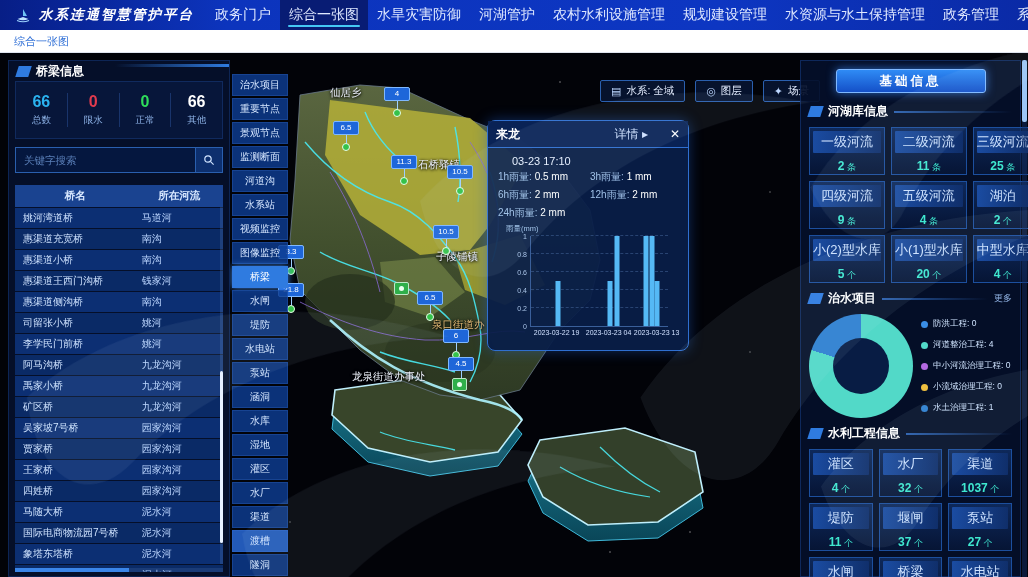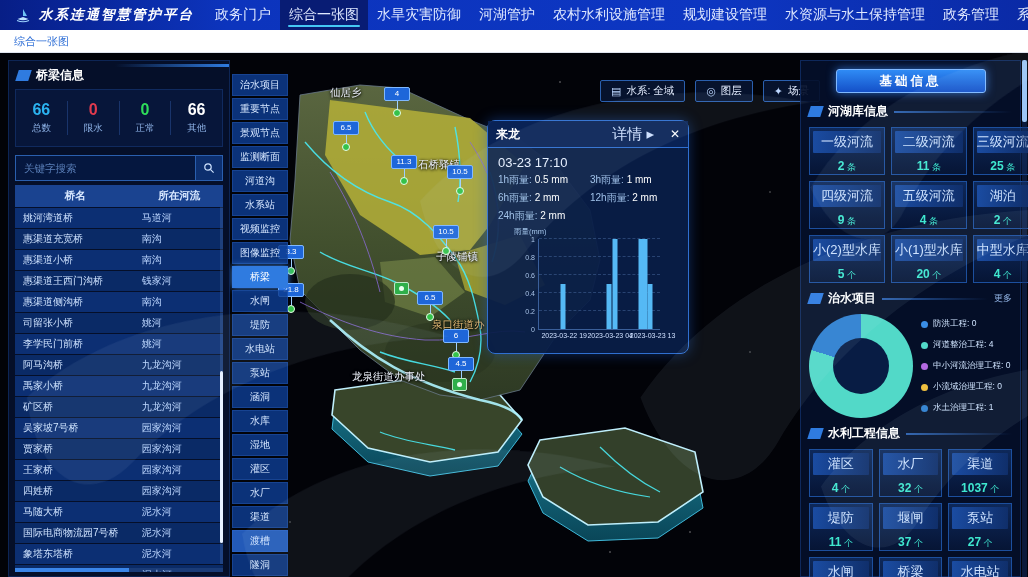--- a/index.html
+++ b/index.html
@@ -32,21 +32,21 @@
   .cam{position:absolute;width:13px;height:11px;background:#2faf4a;border:1px solid #bfe8c8;border-radius:2px;z-index:5;
        display:flex;align-items:center;justify-content:center;cursor:pointer;}
   .cam::after{content:"";width:5px;height:5px;border-radius:50%;background:#eafff0;}
   #mapctrl{position:absolute;left:600px;top:28px;display:flex;gap:10px;z-index:6;}
   .mbtn{display:flex;align-items:center;gap:5px;background:rgba(7,20,50,.88);border:1px solid #2a5fae;border-radius:2px;
         color:#e4edff;font-size:10.5px;padding:3px 10px;cursor:pointer;white-space:nowrap;}
   .mi{font-size:11px;color:#bcd6ff;}
   
   #bridge-panel{position:absolute;left:8px;top:8px;bottom:0;width:222px;background:rgba(5,17,46,.9);
     border:1px solid rgba(30,80,170,.35);z-index:7;box-sizing:border-box;}
-  .phead{height:28px;display:flex;align-items:center;gap:6px;padding:0 8px;position:relative;}
+  .phead{height:20px;display:flex;align-items:center;gap:6px;padding:0 8px;position:relative;}
   .phead::after{content:"";position:absolute;top:3px;right:0;width:52%;height:3px;background:linear-gradient(90deg,transparent,#2f7be0);}
   .pic{width:13px;height:11px;background:#2f7be0;transform:skewX(-18deg);flex:0 0 auto;}
   .ptitle{color:#fff;font-size:12px;font-weight:bold;}
   #stats{height:56px;display:flex;align-items:center;margin:0 6px;background:rgba(10,30,80,.45);border:1px solid rgba(40,90,180,.3);}
   .stat{flex:1;text-align:center;border-right:1px solid rgba(60,110,200,.35);}
   .stat:last-child{border-right:0;}
   .stat .v{font-size:16px;font-weight:bold;}
   .stat .l{font-size:9.5px;color:#8fb4e8;margin-top:3px;}
   .searchrow{display:flex;margin:8px 6px;height:26px;}
   .searchrow input{flex:1;background:#05173f;border:1px solid #2a5fae;color:#cfe0ff;font-size:10.5px;padding:0 8px;outline:none;
@@ -69,27 +69,27 @@
   #cats{position:absolute;left:232px;top:22px;width:56px;display:flex;flex-direction:column;gap:2px;z-index:6;}
   .cat{height:22px;display:flex;align-items:center;justify-content:center;background:rgba(13,59,143,.84);
        border:1px solid rgba(60,120,220,.25);color:#d5e6ff;font-size:10px;cursor:pointer;box-sizing:border-box;white-space:nowrap;}
   .cat.active{background:#2f7be0;color:#fff;box-shadow:0 0 7px rgba(70,150,255,.85);}
   .cat.light{background:rgba(38,98,200,.92);}
   
   #popup{position:absolute;left:487px;top:68px;width:200px;background:rgba(8,30,72,.94);border:1px solid #2f6fd0;
     border-radius:8px;box-shadow:0 0 14px rgba(30,90,200,.45);z-index:10;}
   .pophead{height:26px;display:flex;align-items:center;padding:0 8px;background:rgba(10,36,88,.9);border-bottom:1px solid #2f6fd0;}
   .poptitle{color:#fff;font-weight:bold;font-size:12px;flex:1;}
-  .popdetails{color:#cfe0ff;font-size:15px;cursor:pointer;margin-right:16px;white-space:nowrap;}
+  .popdetails{color:#cfe0ff;font-size:12px;cursor:pointer;margin-right:22px;white-space:nowrap;}
   .popclose{color:#fff;font-size:12px;cursor:pointer;}
-  .poptime{color:#e8f0ff;font-size:13px;margin:7px 10px 3px;}
+  .poptime{color:#e8f0ff;font-size:11px;margin:7px 24px 3px;}
   .popmetrics{display:grid;grid-template-columns:1fr 1fr;gap:4px 4px;margin:3px 10px 0;}
   .pm{font-size:10px;color:#9fc0e8;white-space:nowrap;}
   .pm b{color:#fff;font-weight:normal;}
-  #popchart{position:relative;height:118px;margin:4px 24px 8px;}
+  #popchart{position:relative;height:118px;margin:4px 16px 8px;}
   .ylab{position:absolute;left:2px;top:0;font-size:7.5px;color:#9fc0e8;}
   .plot{position:absolute;left:26px;right:4px;top:12px;bottom:15px;border-left:1px solid #3a5f9a;border-bottom:1px solid #3a5f9a;}
   .gl{position:absolute;left:0;right:0;border-top:1px dashed rgba(100,140,200,.35);}
   .yt{position:absolute;right:100%;margin-right:4px;transform:translateY(50%);font-size:7px;color:#aac4e8;white-space:nowrap;}
   .bar{position:absolute;bottom:0;width:5px;background:#55b9f5;transform:translateX(-50%);}
   .xt{position:absolute;top:100%;margin-top:3px;font-size:7px;color:#cfe0ff;white-space:nowrap;}
   
   #rpanel{position:absolute;left:800px;width:221px;top:8px;bottom:0;background:rgba(4,15,42,.92);
     border:1px solid rgba(30,80,170,.4);padding:6px 8px;box-sizing:border-box;z-index:8;}
   .tabbtn{display:block;margin:2px auto 10px;width:150px;height:24px;background:linear-gradient(180deg,#2f8bf5,#1450c8);

